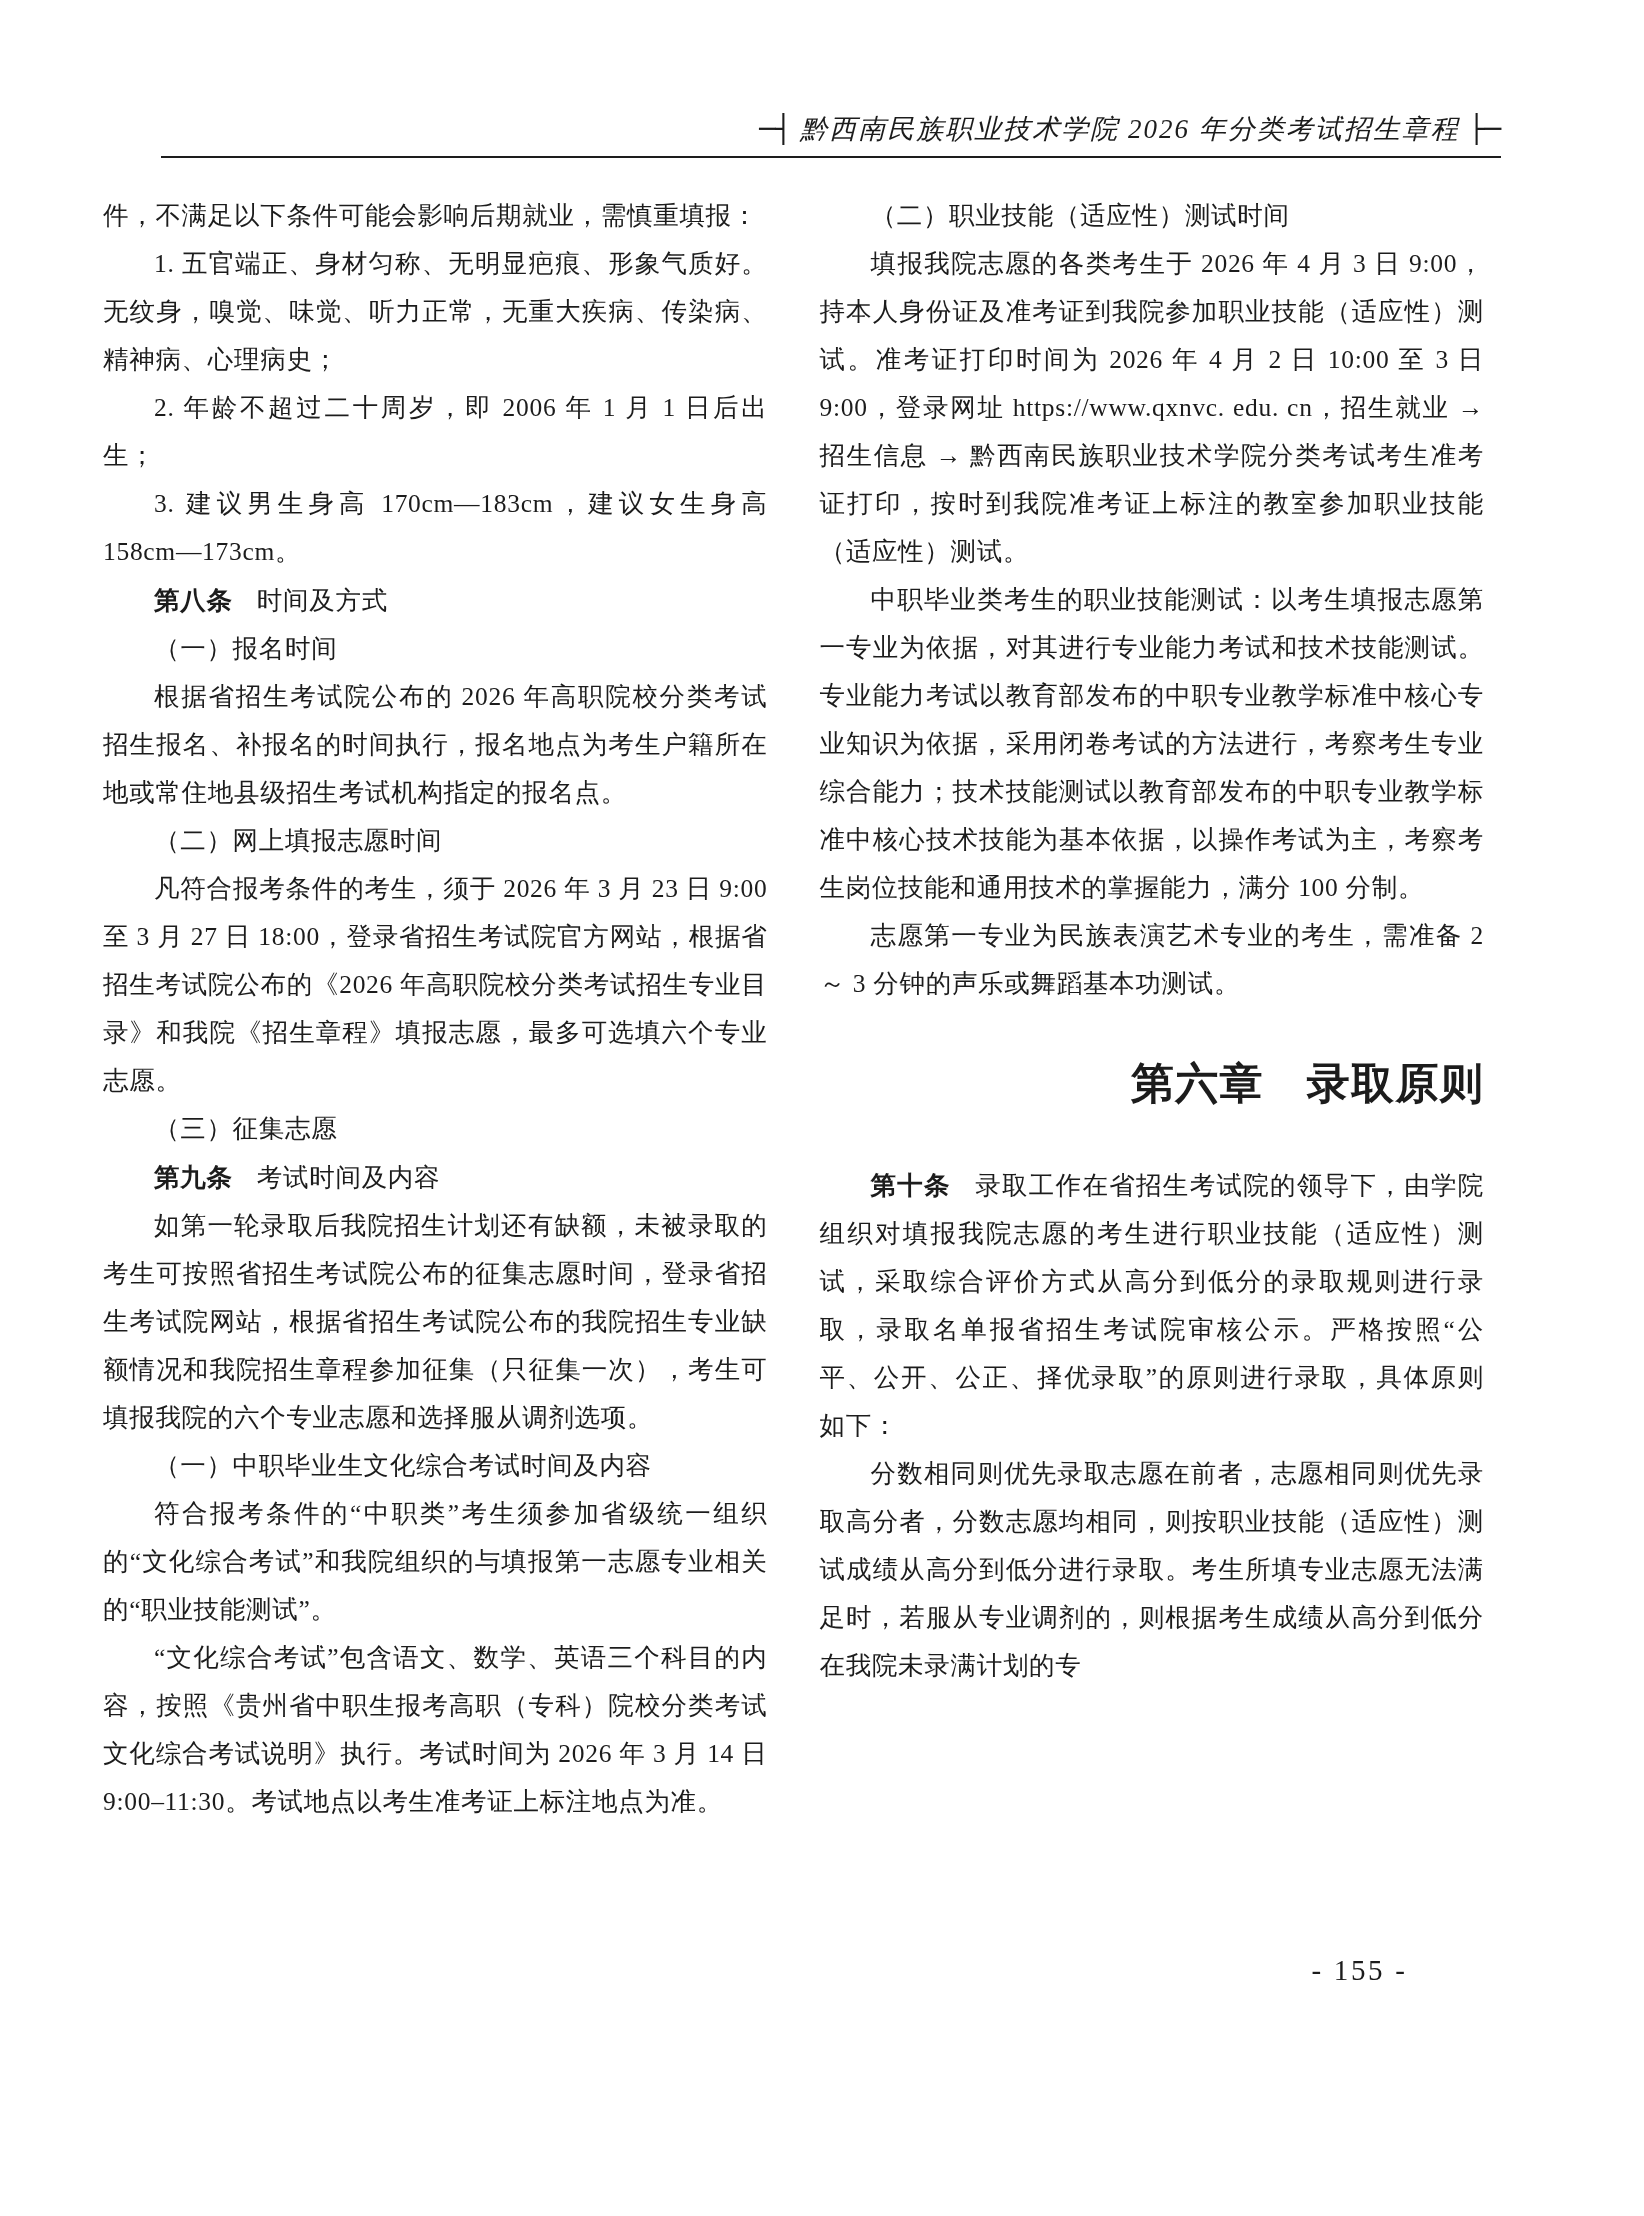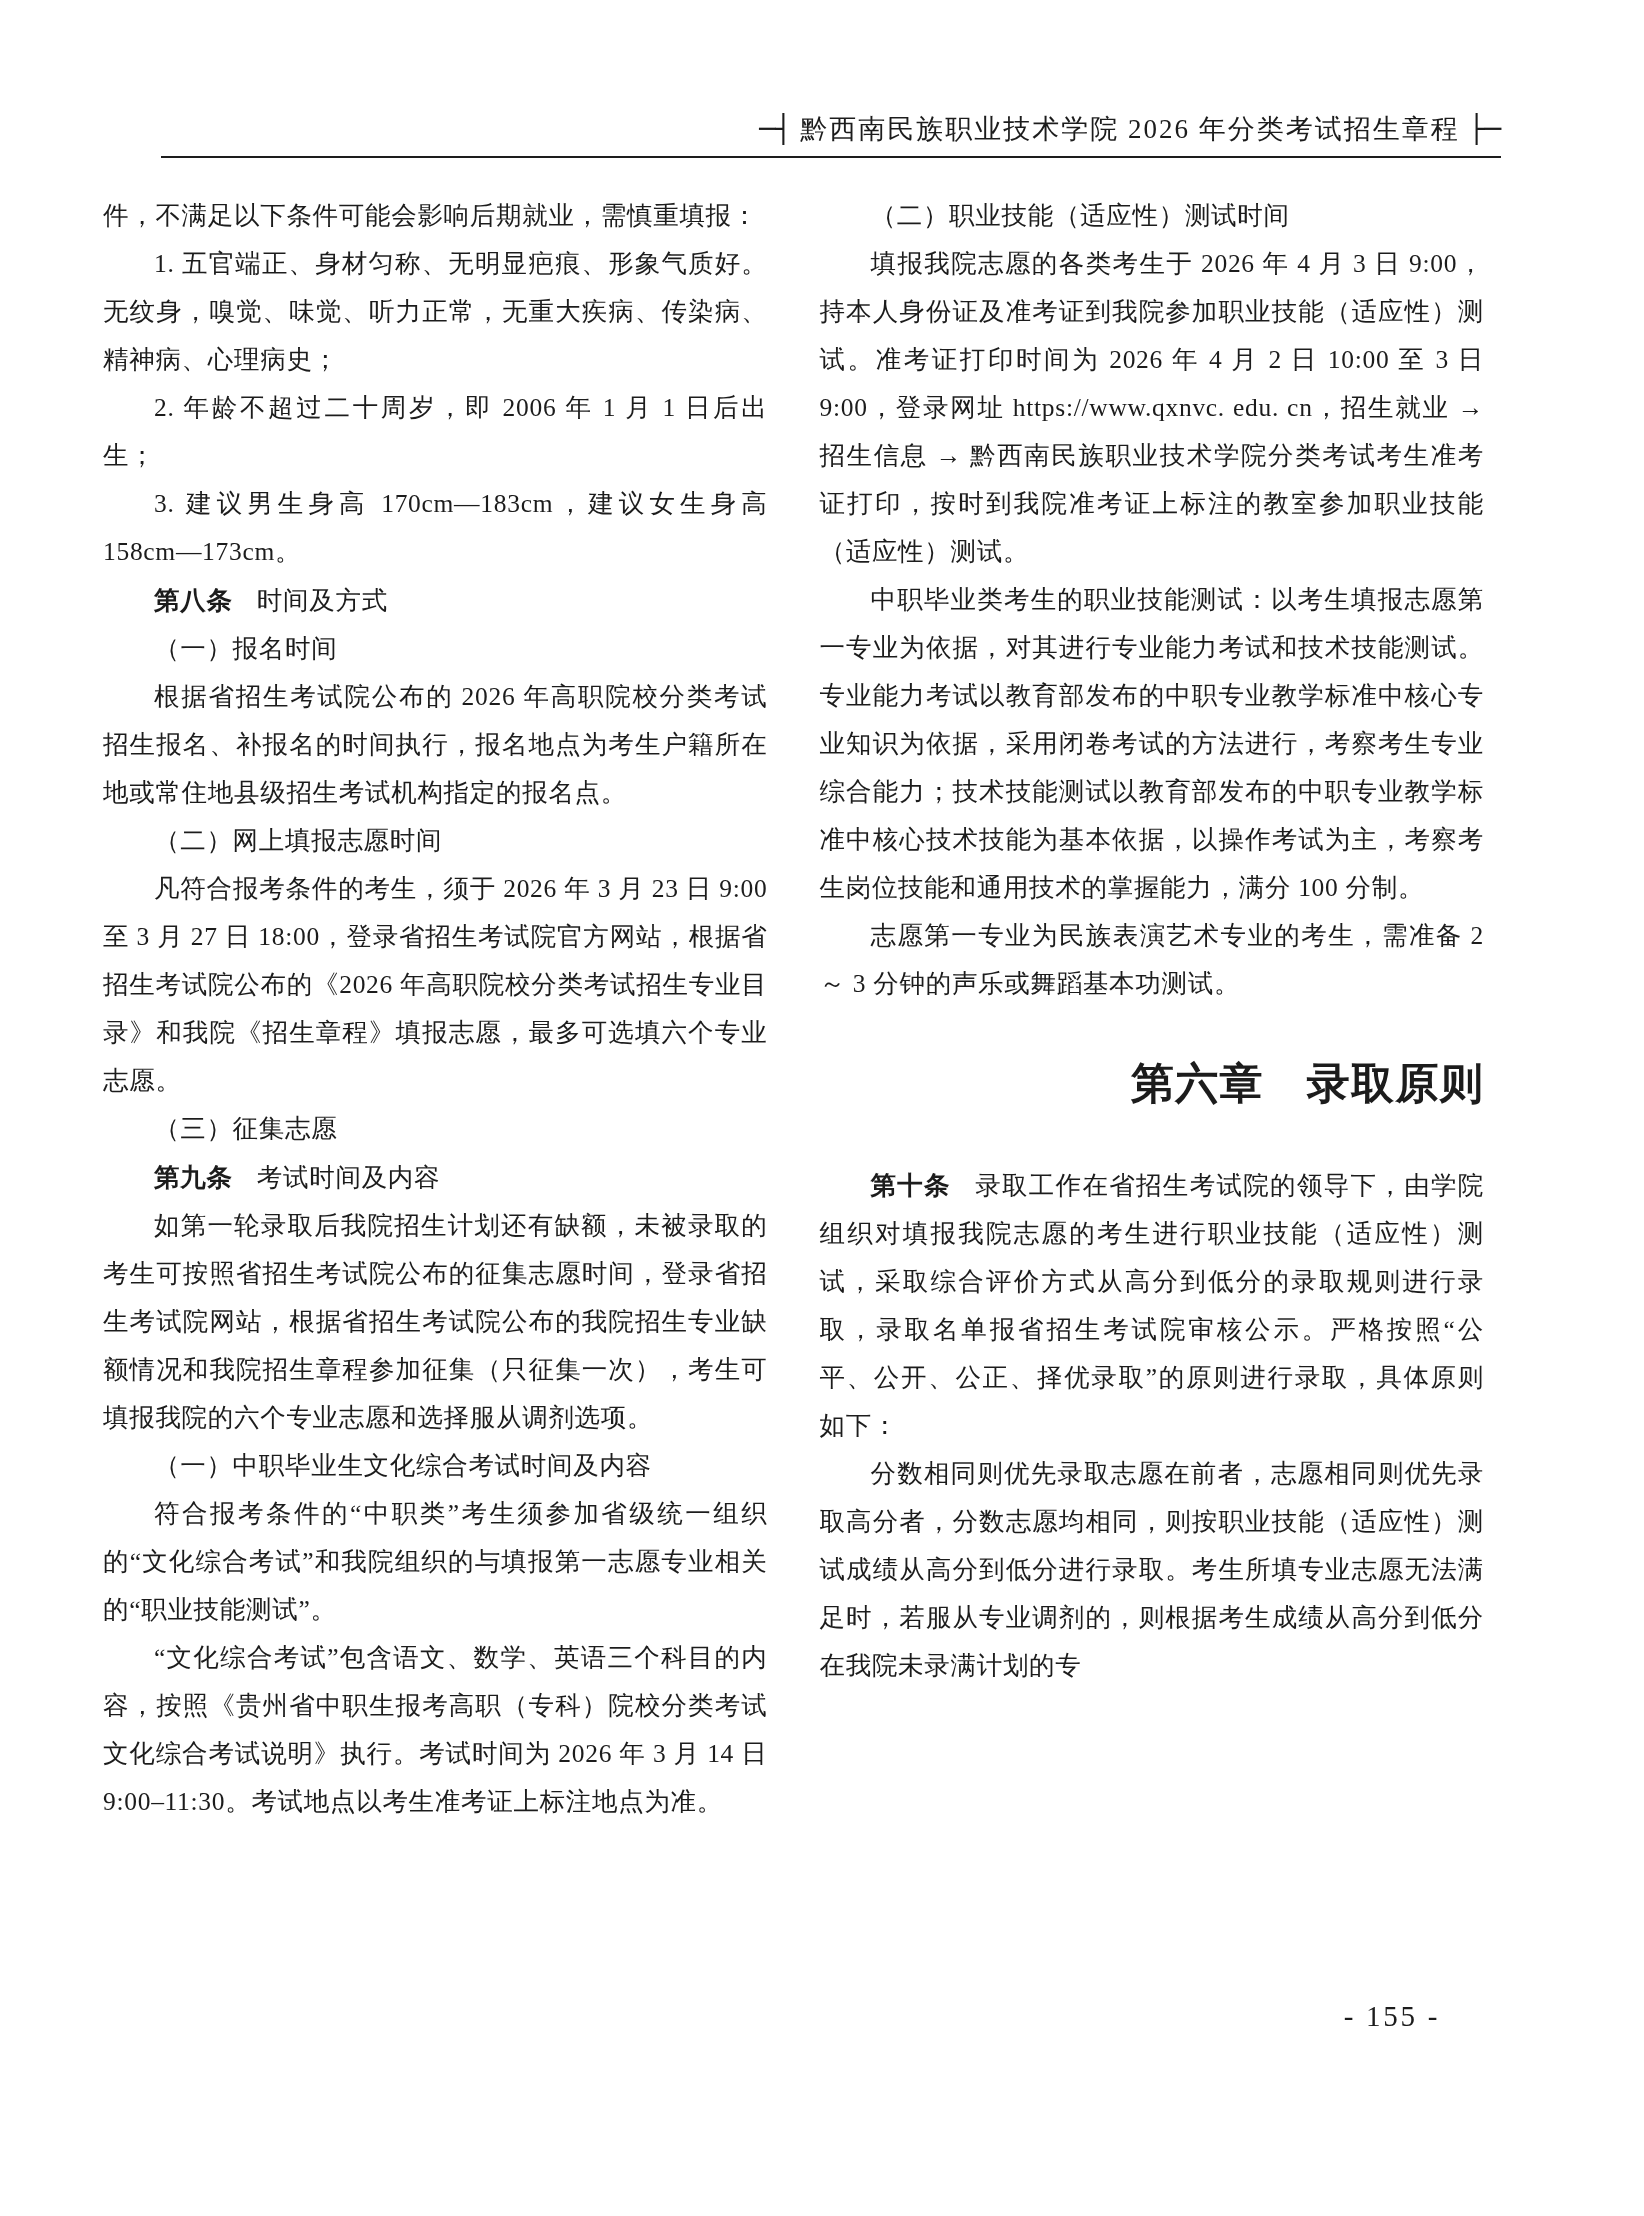--- a/index.html
+++ b/index.html
@@ -20,20 +20,21 @@
   .running-header {
     margin: 0 144px 0 161px;
     padding-top: 113px;
     padding-bottom: 10.7px;
     border-bottom: 2.7px solid #1d1d1d;
     text-align: right;
     font-size: 27px;
     line-height: 31px;
     letter-spacing: 2px;
     white-space: nowrap;
+    font-style: italic;
   }
   .running-header .tick {
     letter-spacing: 0;
     font-family: "DejaVu Sans", sans-serif;
   }
   
   .columns {
     display: flex;
     gap: 52px;
     margin: 34px 161px 0 103px;
@@ -66,23 +67,23 @@
     line-height: 39px;
     letter-spacing: 1.3px;
     margin-top: 56px;
     margin-bottom: 58px;
   }
   .blk.chapter .lbl { margin-right: 1em; font-size: inherit; }
   
   .page-footer {
     position: absolute;
     left: 1279px;
-    top: 2000px;
+    top: 1954px;
     width: 161px;
-    text-align: right;
+    text-align: center;
     font-size: 29px;
     letter-spacing: 2.7px;
   }
 </style>
 </head>
 <body>
 
 <div class="page">
 
   <div class="running-header">

